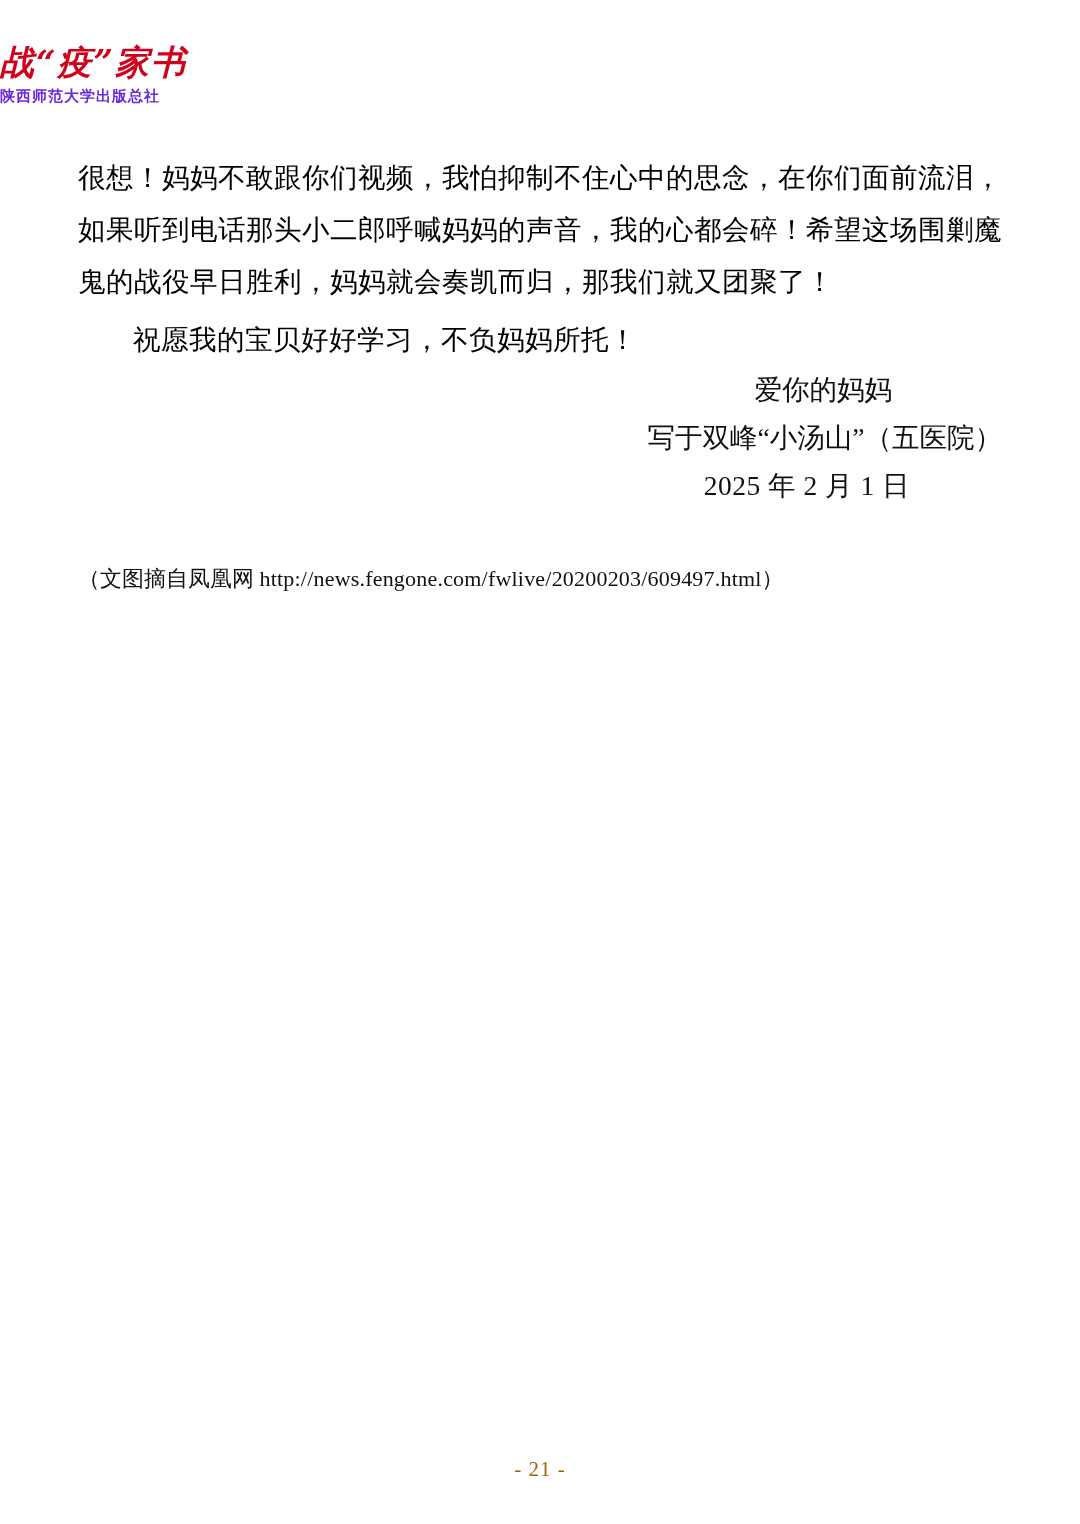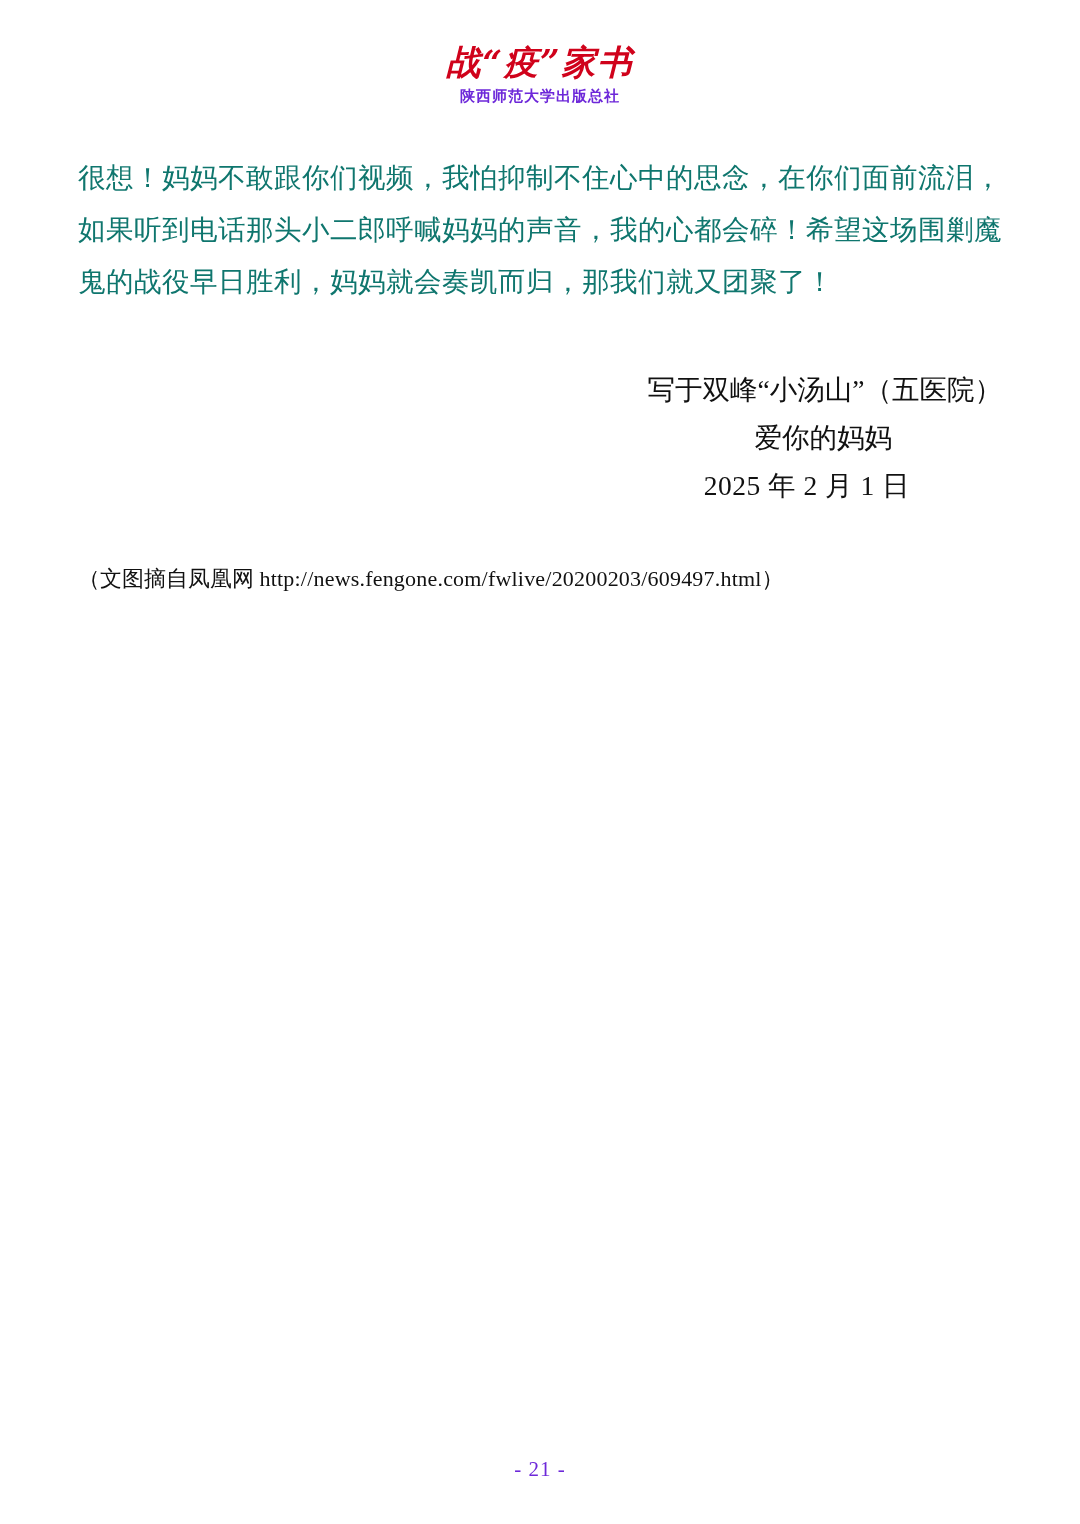--- a/index.html
+++ b/index.html
@@ -22,21 +22,21 @@
     height: 1524px;
     box-sizing: border-box;
   }
 
   
   .masthead {
     position: absolute;
     top: 44px;
     left: 0;
     width: 1080px;
-    text-align: center;
+    text-align: left;
   }
   .masthead-title {
     font-family: "DejaVu Serif", "Liberation Serif", serif;
     font-size: 34px;
     font-weight: bold;
     font-style: italic;
     letter-spacing: 2px;
     color: #d0021b;
     line-height: 1.1;
     white-space: nowrap;
@@ -58,21 +58,21 @@
     left: 78px;
     width: 924px;
   }
   .para {
     font-size: 27.5px;
     line-height: 52px;
     letter-spacing: 0.5px;
     text-align: justify;
     text-justify: inter-ideograph;
     margin: 0;
-    color: #0f766e;
+    color: #000000;
   }
   .para.indent {
     text-indent: 55px;
     margin-top: 6px;
   }
 
   
   .signature {
     position: absolute;
     top: 366px;
@@ -114,41 +114,42 @@
   }
 
   
   .footer {
     position: absolute;
     bottom: 42px;
     left: 0;
     width: 1080px;
     text-align: center;
     font-size: 21px;
-    color: #6d28d9;
+    color: #a16207;
     letter-spacing: 1px;
   }
 </style>
 </head>
 <body>
 
 <div class="page">
 
   <div class="masthead">
     <div class="masthead-title">战“疫”家书</div>
     <div class="masthead-sub">陕西师范大学出版总社</div>
   </div>
 
   <div class="body-block">
     <p class="para">很想！妈妈不敢跟你们视频，我怕抑制不住心中的思念，在你们面前流泪，如果听到电话那头小二郎呼喊妈妈的声音，我的心都会碎！希望这场围剿魔鬼的战役早日胜利，妈妈就会奏凯而归，那我们就又团聚了！</p>
+    <p class="para indent">祝愿我的宝贝好好学习，不负妈妈所托！</p>
   </div>
 
   <div class="signature">
+    <div class="sig-line sig-author">爱你的妈妈</div>
     <div class="sig-line sig-place">写于双峰“小汤山”（五医院）</div>
-    <div class="sig-line sig-author">爱你的妈妈</div>
     <div class="sig-line sig-date">2025 年 2 月 1 日</div>
   </div>
 
   <div class="source-note">
     <span>（文图摘自凤凰网 </span><span class="url">http://news.fengone.com/fwlive/20200203/609497.html</span><span>）</span>
   </div>
 
   <div class="footer">- 21 -</div>
 
 </div>

